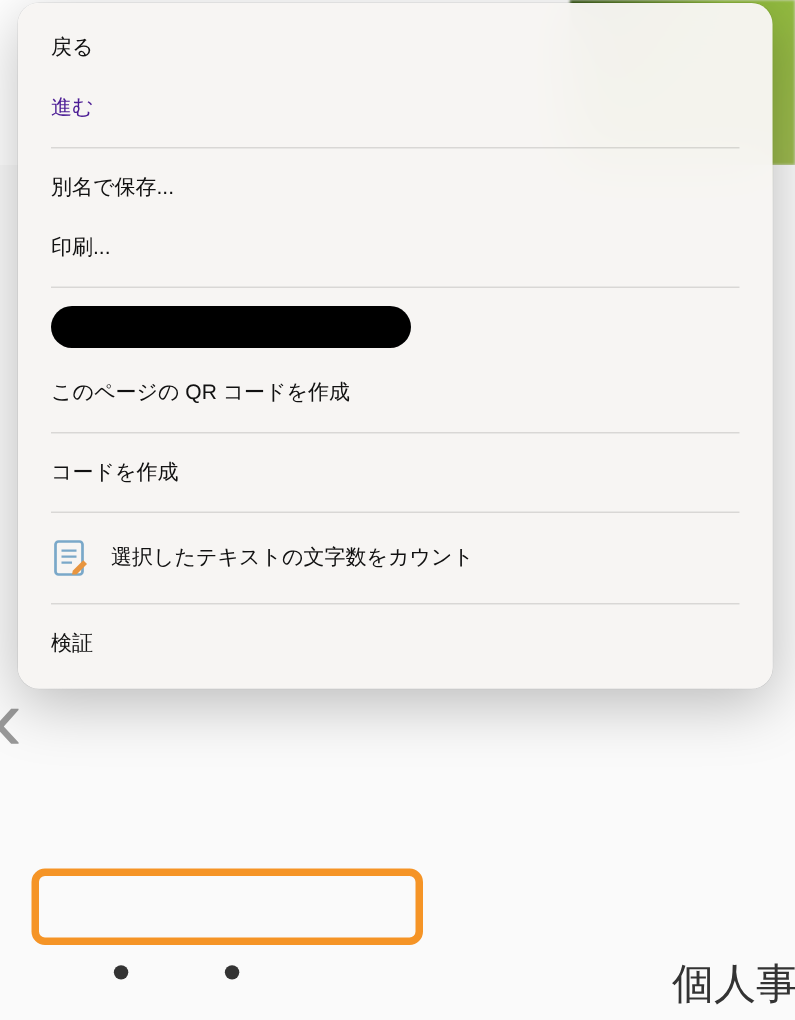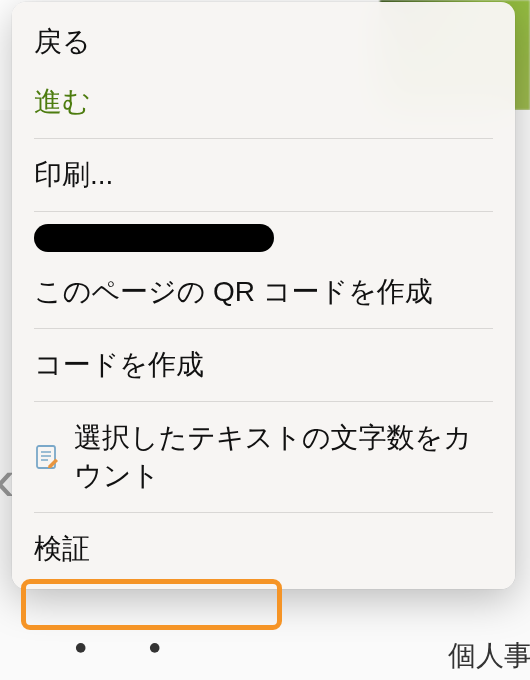--- a/index.html
+++ b/index.html
@@ -52,28 +52,28 @@
       left: 12px;
       width: 503px;
       background: rgba(247,245,243,0.97);
       border-radius: 14px;
       box-shadow: 0 10px 40px rgba(0,0,0,0.25), 0 0 0 0.5px rgba(0,0,0,0.08);
       padding: 10px 0;
       backdrop-filter: blur(20px);
     }
     .menu-item {
       padding: 11px 22px;
-      font-size: 28px;
+      font-size: 14px;
       color: #111;
       cursor: default;
       display:flex;
       align-items:center;
       gap:14px;
     }
-    .menu-item.disabled { color: #4d7c0f; }
+    .menu-item.disabled { color: #4c1d95; }
     .menu-sep {
       height: 1px;
       background: rgba(0,0,0,0.12);
       margin: 6px 22px;
     }
     .redact-row{
       padding: 6px 22px 10px;
     }
     .redact{
       width: 240px;
@@ -116,20 +116,23 @@
     <span>戻る</span>
   </div>
 
   <div class="menu-item disabled">
     <span>進む</span>
   </div>
 
 
   <div class="menu-sep"></div>
 
+  <div class="menu-item">
+    <span>別名で保存...</span>
+  </div>
 
   <div class="menu-item">
     <span>印刷...</span>
   </div>
 
 
   <div class="menu-sep"></div>
 
   <div class="redact-row">
     <div class="redact"></div>

